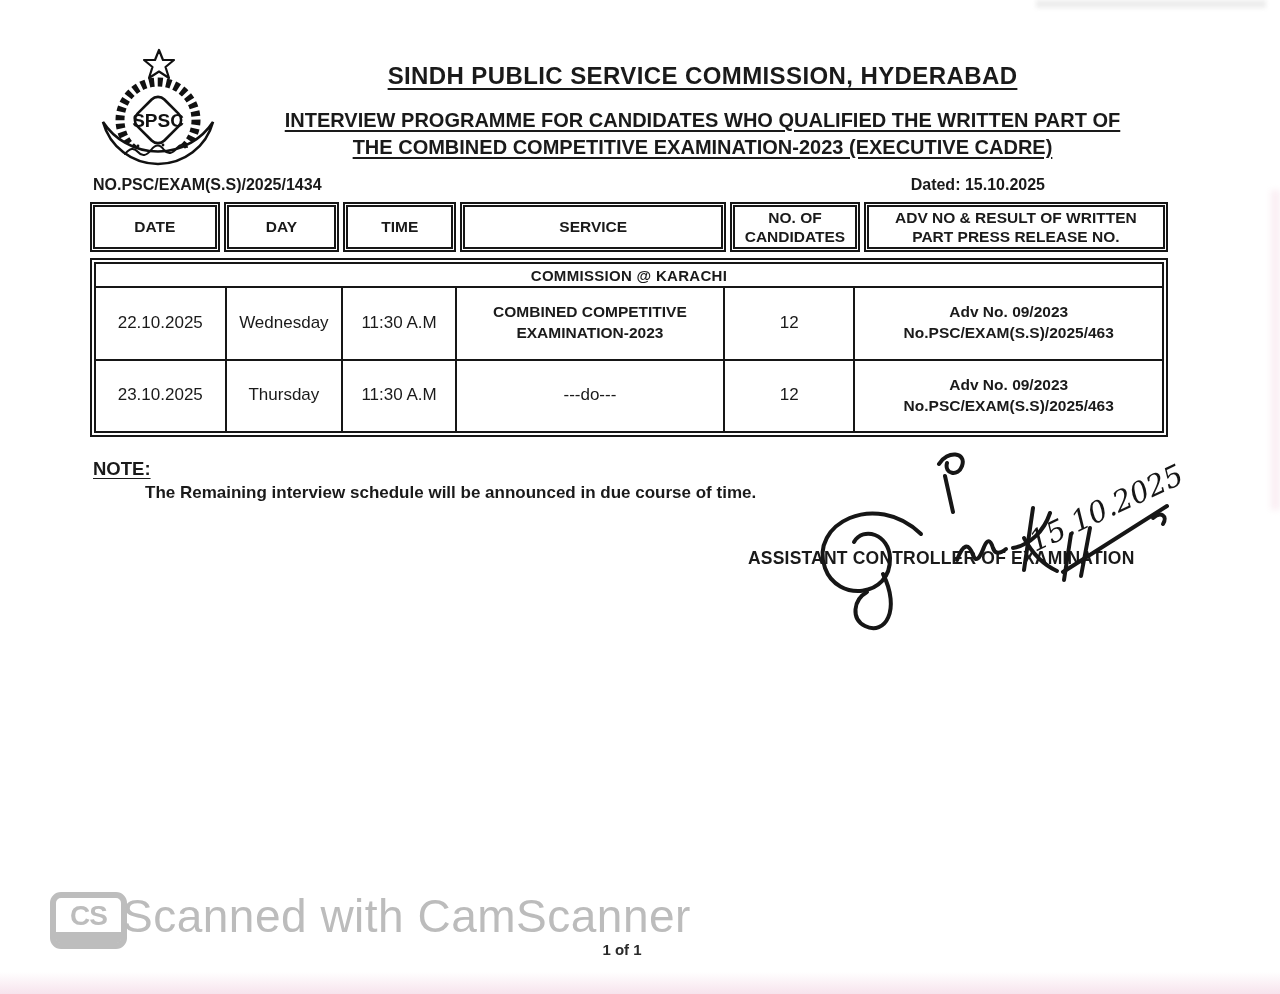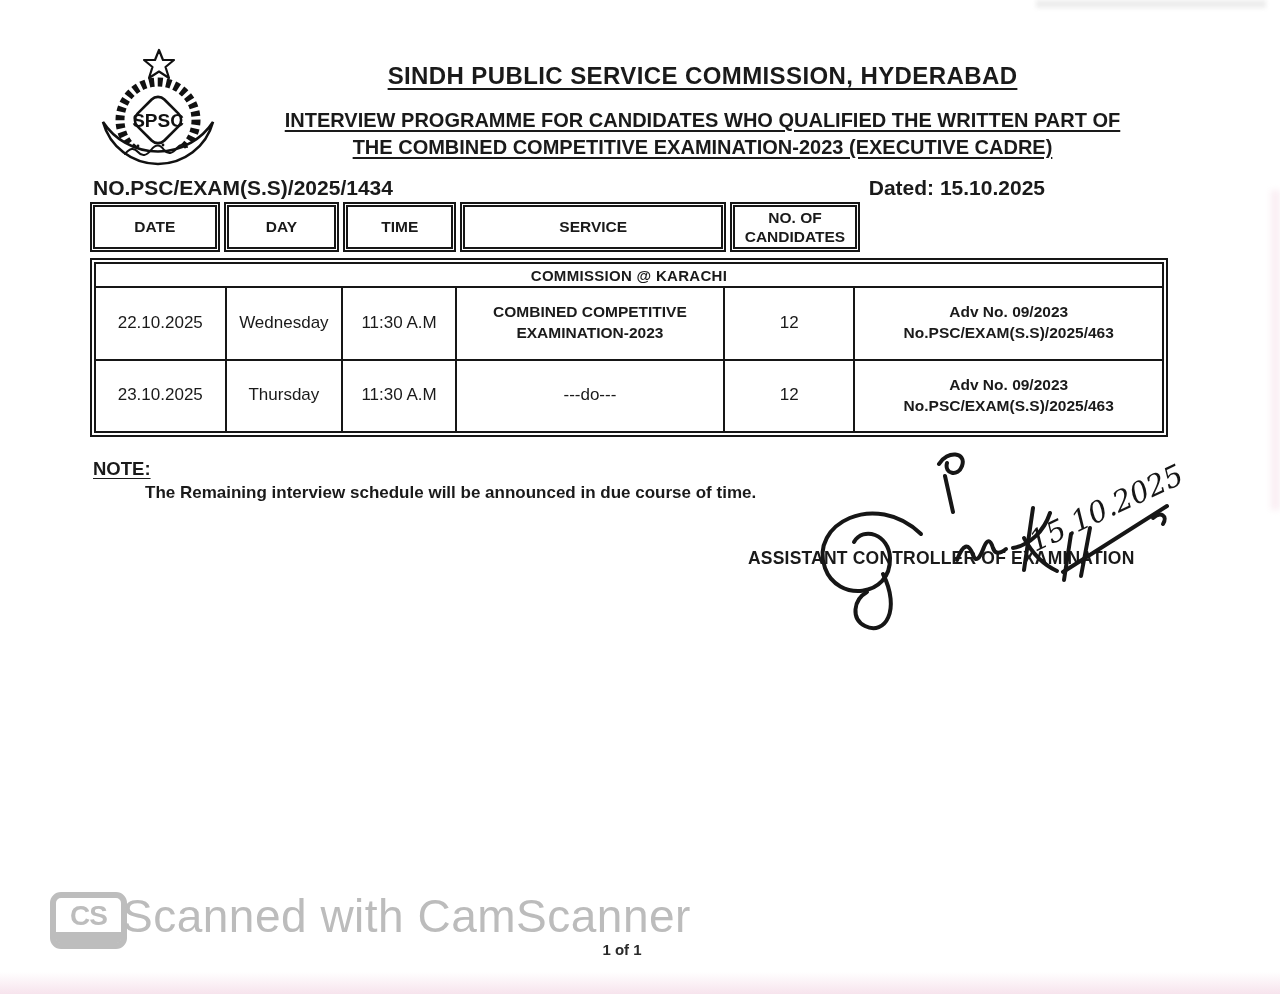--- a/index.html
+++ b/index.html
@@ -16,21 +16,21 @@
     font-size:24px; font-weight:bold; letter-spacing:.4px;
     text-decoration:underline; text-underline-offset:4px;
   }
   .doc-subtitle {
     margin-top:17px; font-size:20px; font-weight:bold; line-height:27px;
   }
   .doc-subtitle span { text-decoration:underline; text-underline-offset:3px; }
   .ref-row {
     position:absolute; left:93px; top:176px; width:952px;
     display:flex; justify-content:space-between;
-    font-size:21px; font-weight:bold;
+    font-size:16px; font-weight:bold;
   }
   
   .thead {
     position:absolute; left:90px; top:202px; width:1078px; height:50px;
     display:grid; grid-template-columns:132fr 118fr 115fr 271fr 132fr 310fr;
     column-gap:4px;
   }
   .th {
     border:5px double #161616; background:#fff;
     display:flex; align-items:center; justify-content:center;
@@ -137,20 +137,21 @@
     <span>NO.PSC/EXAM(S.S)/2025/1434</span>
     <span>Dated: 15.10.2025</span>
   </div>
 
   <div class="thead">
     <div class="th">DATE</div>
     <div class="th">DAY</div>
     <div class="th">TIME</div>
     <div class="th">SERVICE</div>
     <div class="th">NO. OF CANDIDATES</div>
+    <div class="th">ADV NO &amp; RESULT OF WRITTEN PART PRESS RELEASE NO.</div>
   </div>
 
   <div class="tbody">
     <div class="committee-row">COMMISSION @ KARACHI</div>
 
     <div class="data-row first">
       <div class="td">22.10.2025</div>
       <div class="td">Wednesday</div>
       <div class="td">11:30 A.M</div>
       <div class="td bold">COMBINED COMPETITIVE EXAMINATION-2023</div>

